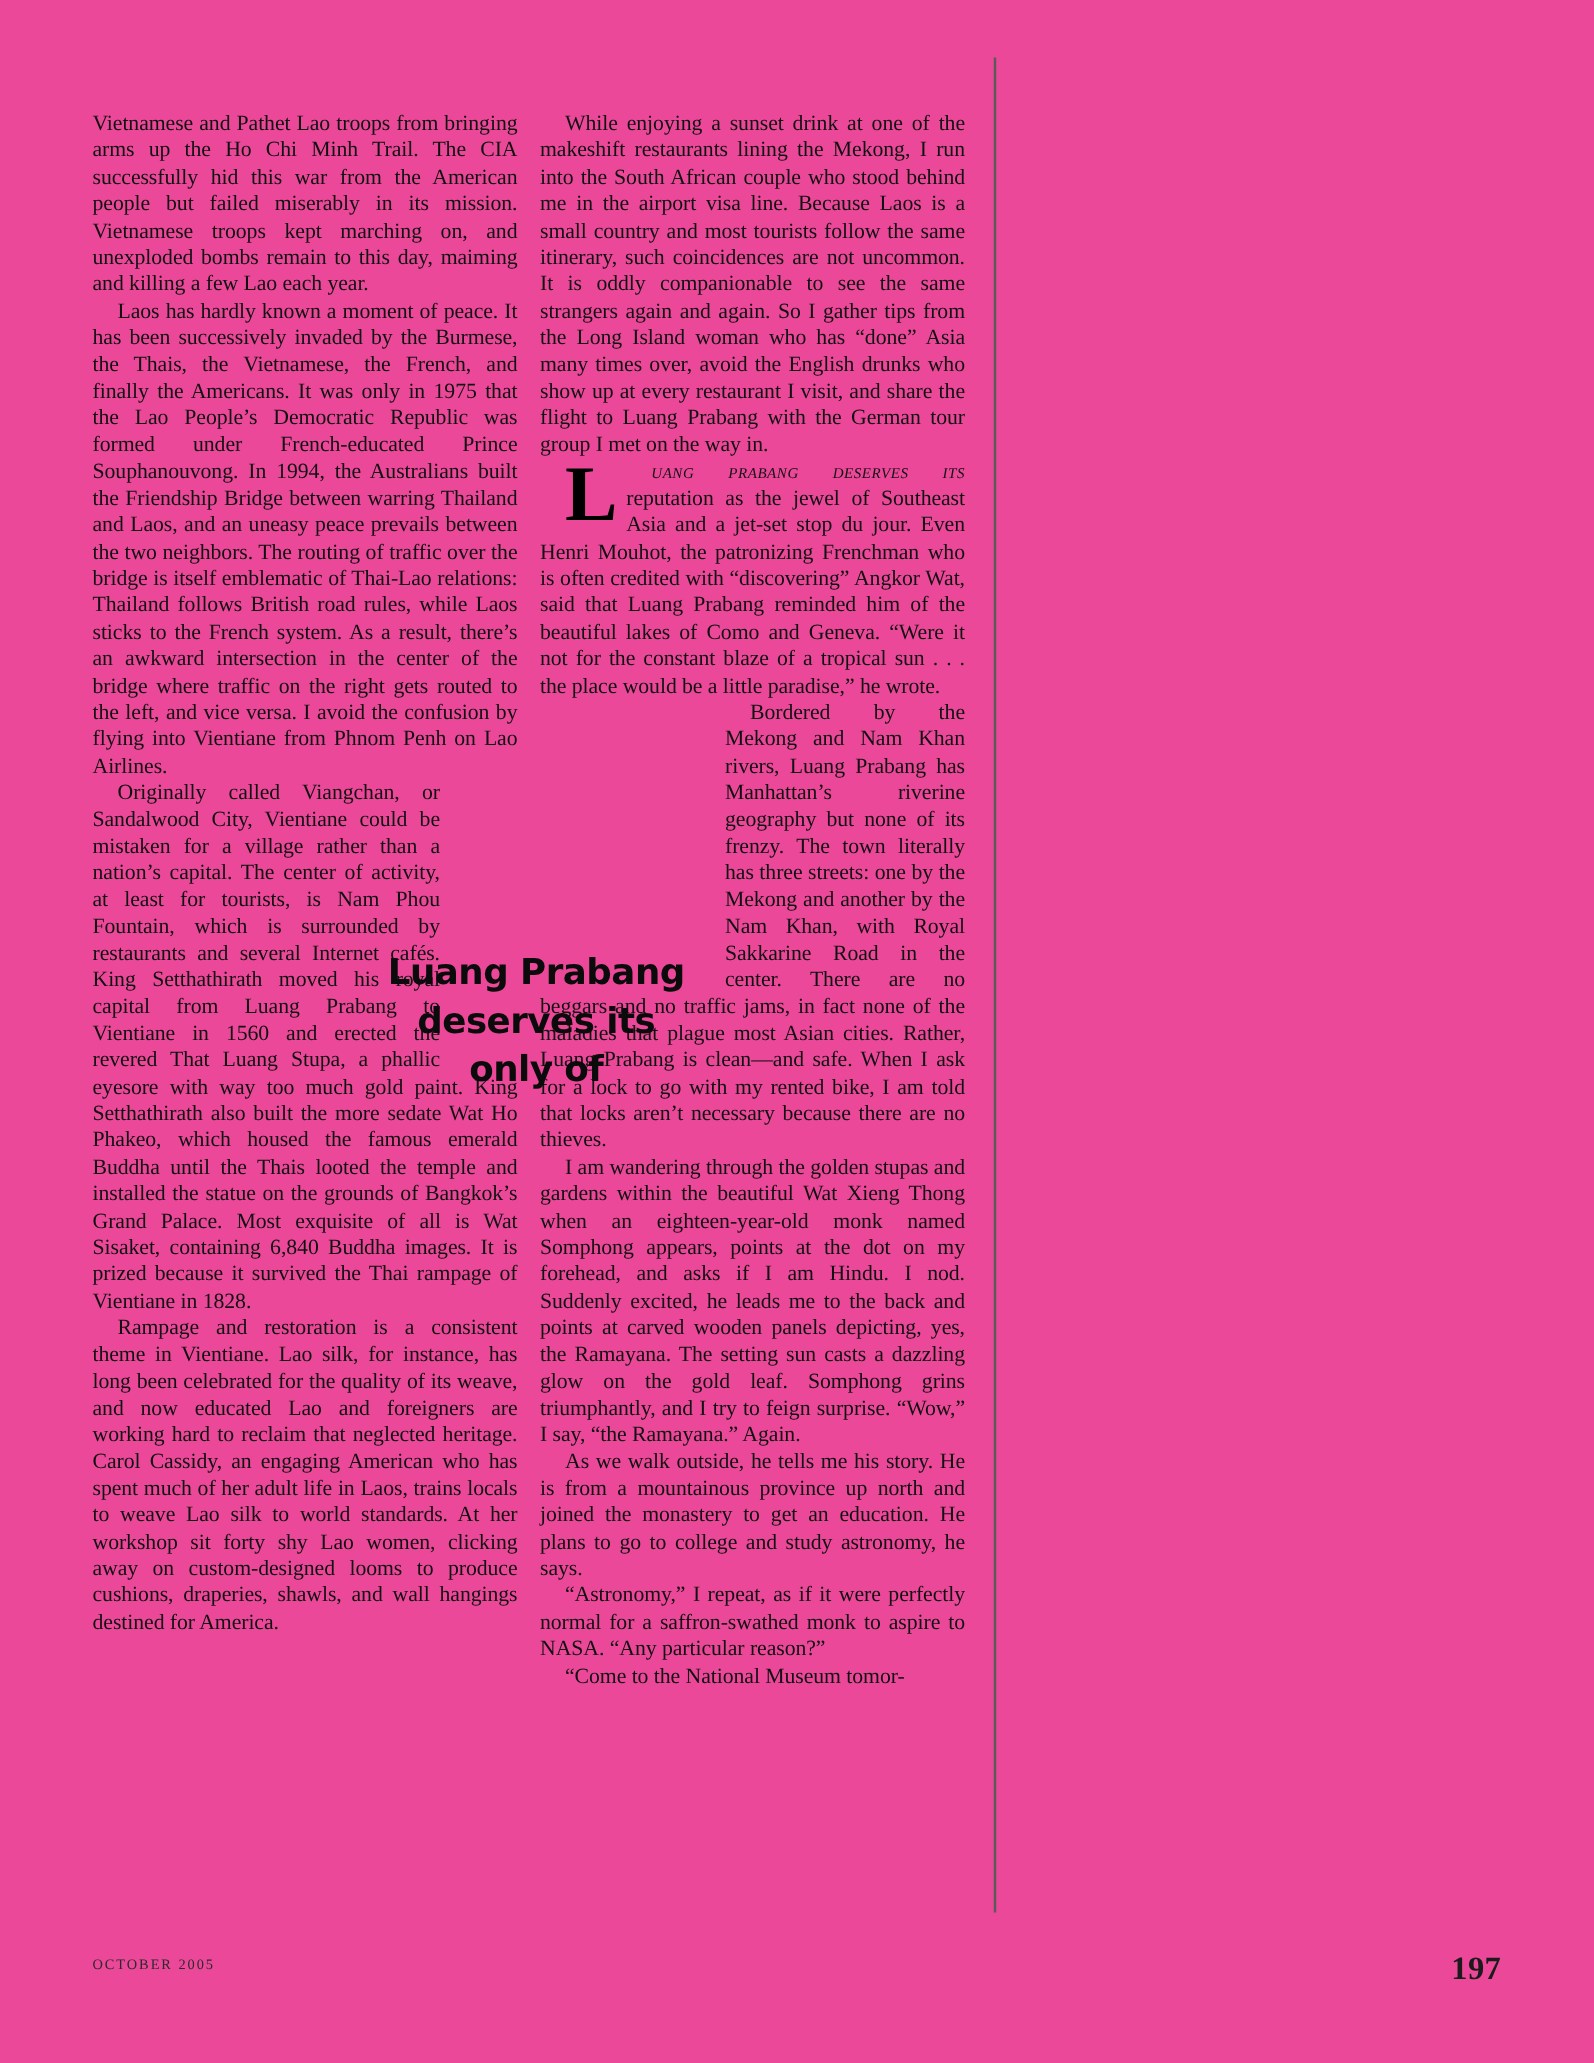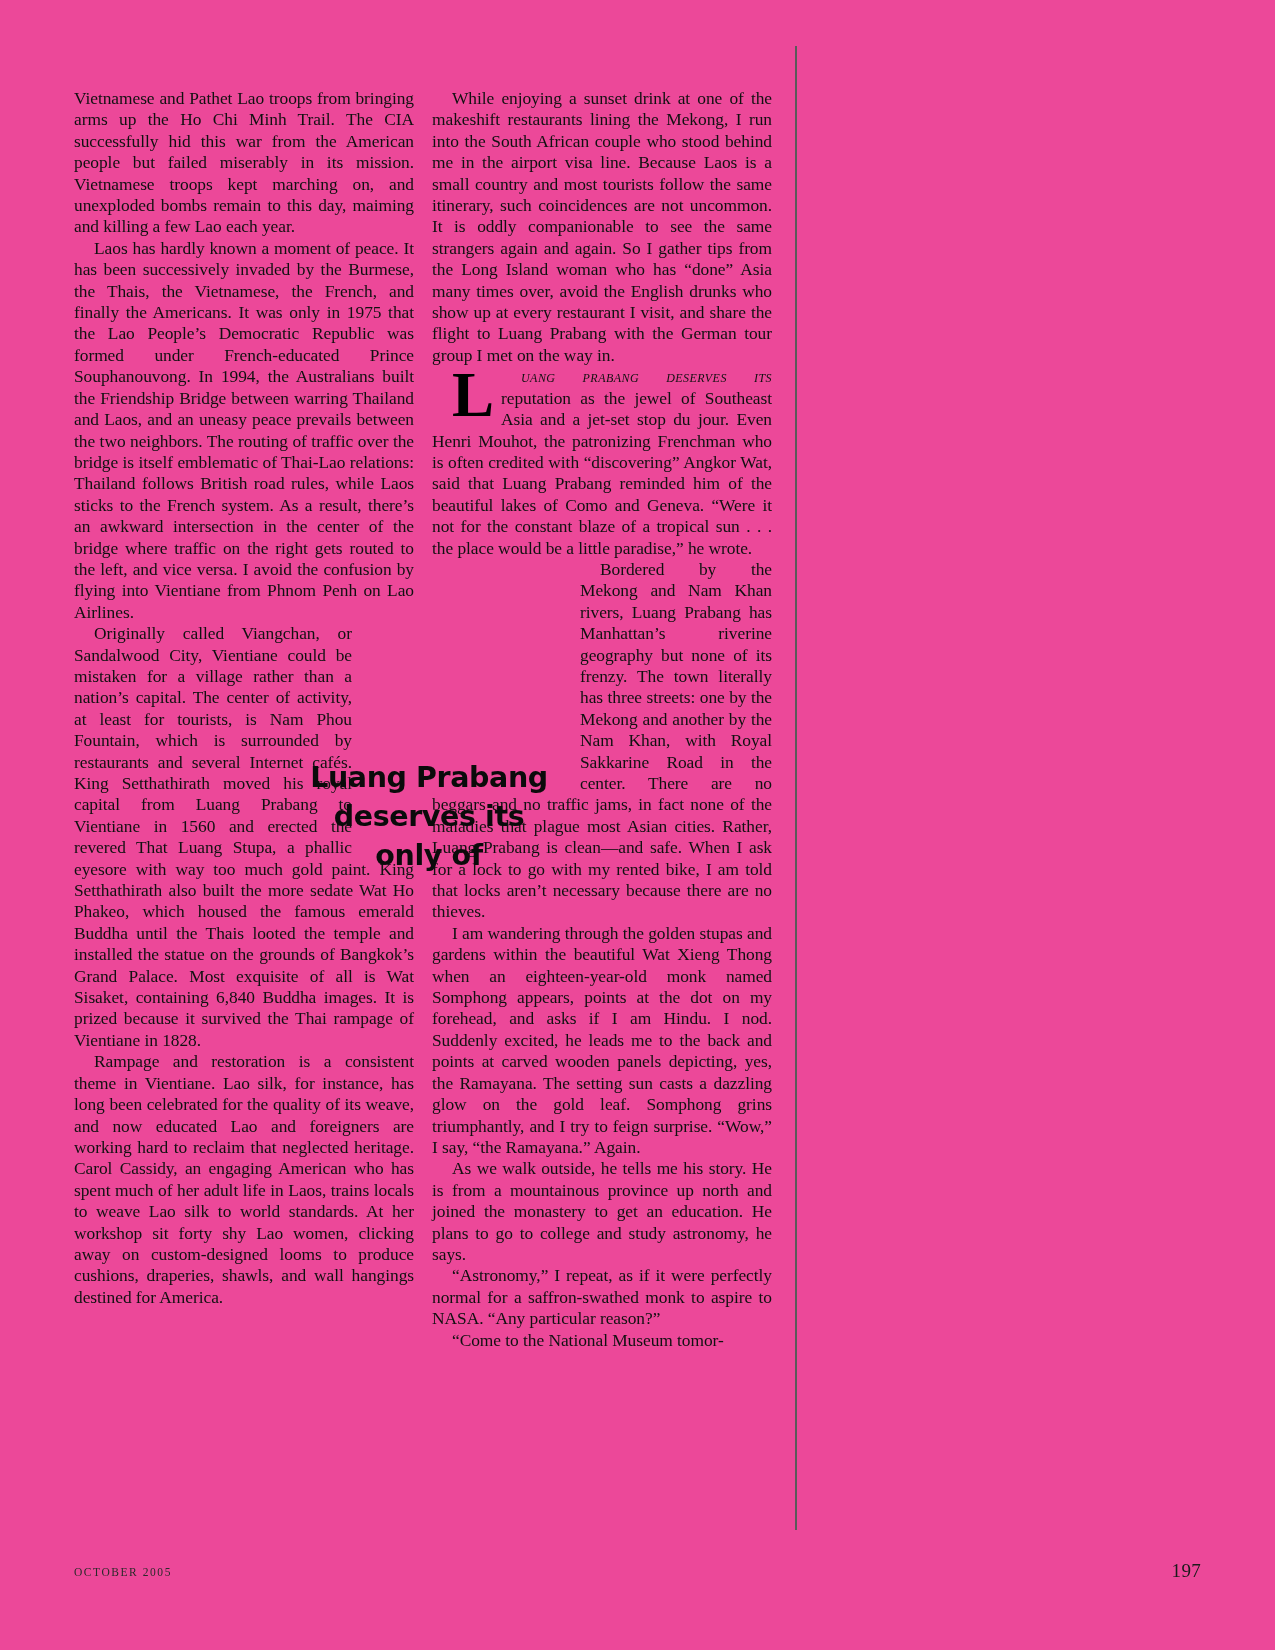--- a/index.html
+++ b/index.html
@@ -125,23 +125,24 @@
     letter-spacing: 1.55px;
     color: #2a2a2a;
     font-variant: small-caps;
     text-transform: uppercase;
     text-align: right;
   }
   .footer-right {
     position: absolute;
     right: 74px;
     top: 1560px;
-    font-size: 19px;
+    font-size: 26px;
     letter-spacing: 0.3px;
     color: #1b1b1b;
+    font-weight: bold;
   }
 </style>
 </head>
 <body>
 
 <div class="page">
 
   <div class="vrule"></div>
 
   <div class="colwrap">

